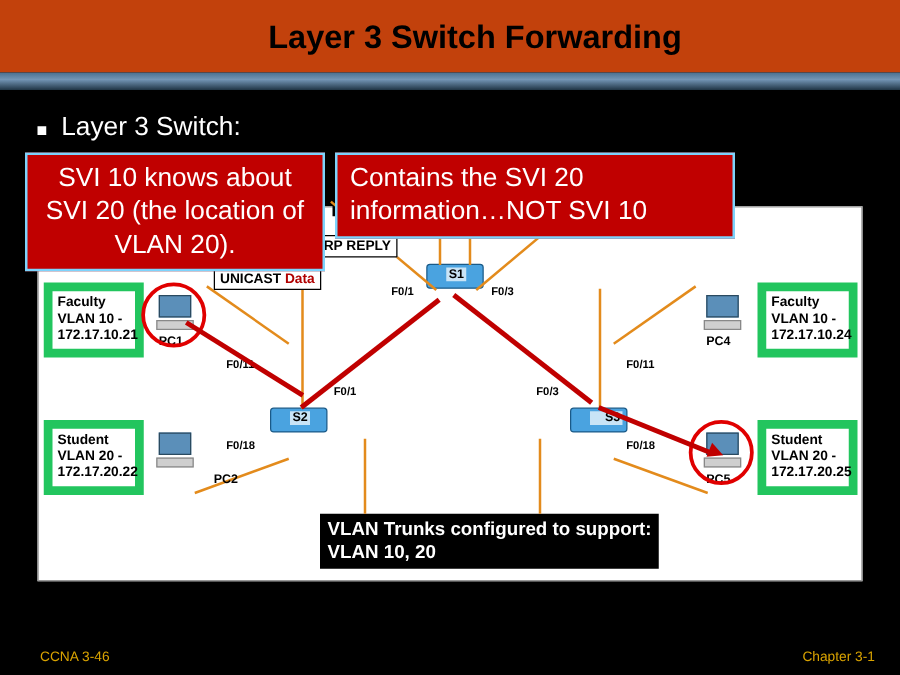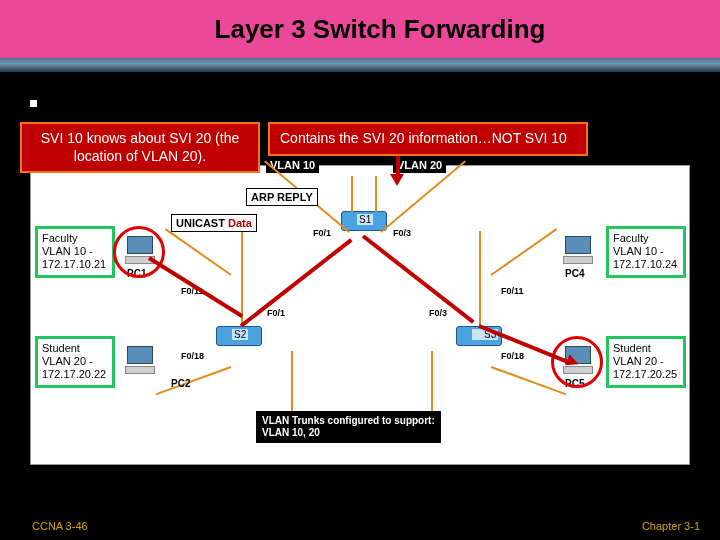--- a/index.html
+++ b/index.html
@@ -7,21 +7,21 @@
     width: 720px;
     height: 540px;
     background: #000;
     font-family: Arial, sans-serif;
     position: relative;
     overflow: hidden;
   }
   .title-area {
     width: 100%;
     height: 58px;
-    background: #ec4899;
+    background: #c2410c;
     display: flex;
     align-items: center;
     justify-content: center;
     padding-left: 40px;
   }
   .title-text {
     font-size: 26px;
     font-weight: bold;
     color: #000;
   }
@@ -49,42 +49,42 @@
   .callouts {
     position: absolute;
     top: 50px; left: 20px; right: 20px;
     z-index: 5;
     display: flex;
     gap: 8px;
   }
   .callout {
     background: #c00000;
     color: #fff;
-    border: 2px solid #f97316;
-    font-size: 14px;
+    border: 2px solid #7dd3fc;
+    font-size: 21px;
     padding: 6px 10px;
     line-height: 1.25;
   }
   .callout-left { width: 240px; text-align: center;}
   .callout-right { width: 320px; text-align: left; height: fit-content;}
   .diagram-wrap {
     position: absolute;
     top: 165px;
     left: 30px;
     width: 660px;
     height: 300px;
     background: #fff;
     border: 1px solid #999;
   }
   .host-box {
     position: absolute;
     background: #fff;
-    border: 3px solid #22c55e;
-    font-size: 11px;
-    font-weight: normal;
+    border: 7px solid #22c55e;
+    font-size: 11px;
+    font-weight: bold;
     color: #000;
     padding: 3px 4px;
     line-height: 1.2;
   }
   .label-small {
     position: absolute;
     font-size: 10px;
     color: #000;
     font-weight: bold;
   }
@@ -94,21 +94,21 @@
     color: #fff;
     font-size: 11px;
     font-weight: bold;
     padding: 2px 4px;
     line-height: 1.15;
   }
   .trunk-label {
     position: absolute;
     background: #000;
     color: #fff;
-    font-size: 10px;
+    font-size: 15px;
     font-weight: bold;
     padding: 4px 6px;
     line-height: 1.2;
   }
   .arp-box {
     position: absolute;
     background: #fff;
     border: 1px solid #000;
     font-size: 11px;
     font-weight: bold;
@@ -133,21 +133,21 @@
   .switch-icon {
     position: absolute;
     width: 46px; height: 20px;
     background: #4aa3e0;
     border-radius: 3px;
     border: 1px solid #1a5a88;
   }
   .switch-label {
     position: absolute;
     font-size: 10px;
-    font-weight: normal;
+    font-weight: bold;
     color: #000;
     background: rgba(255,255,255,0.7);
     padding: 0 2px;
   }
   .red-circle {
     position: absolute;
     border: 3px solid #e00000;
     border-radius: 50%;
   }
   .footer {
@@ -174,20 +174,21 @@
 <body>
 
 <div class="title-area">
   <div class="title-text">Layer 3 Switch Forwarding</div>
 </div>
 <div class="grad-bar"></div>
 
 <div class="content">
   <div class="bullet-row">
     <div class="bullet-dot"></div>
+    <div>Layer 3 Switch:</div>
   </div>
 
   <div class="callouts">
     <div class="callout callout-left">SVI 10 knows about SVI 20 (the location of VLAN 20).</div>
     <div class="callout callout-right">Contains the SVI 20 information…NOT SVI 10</div>
   </div>
 </div>
 
 <div class="diagram-wrap">
 

